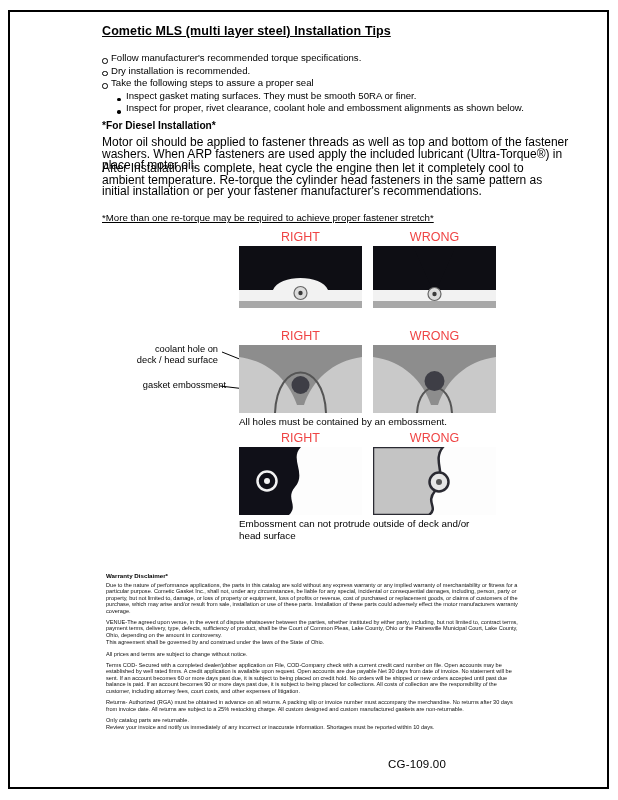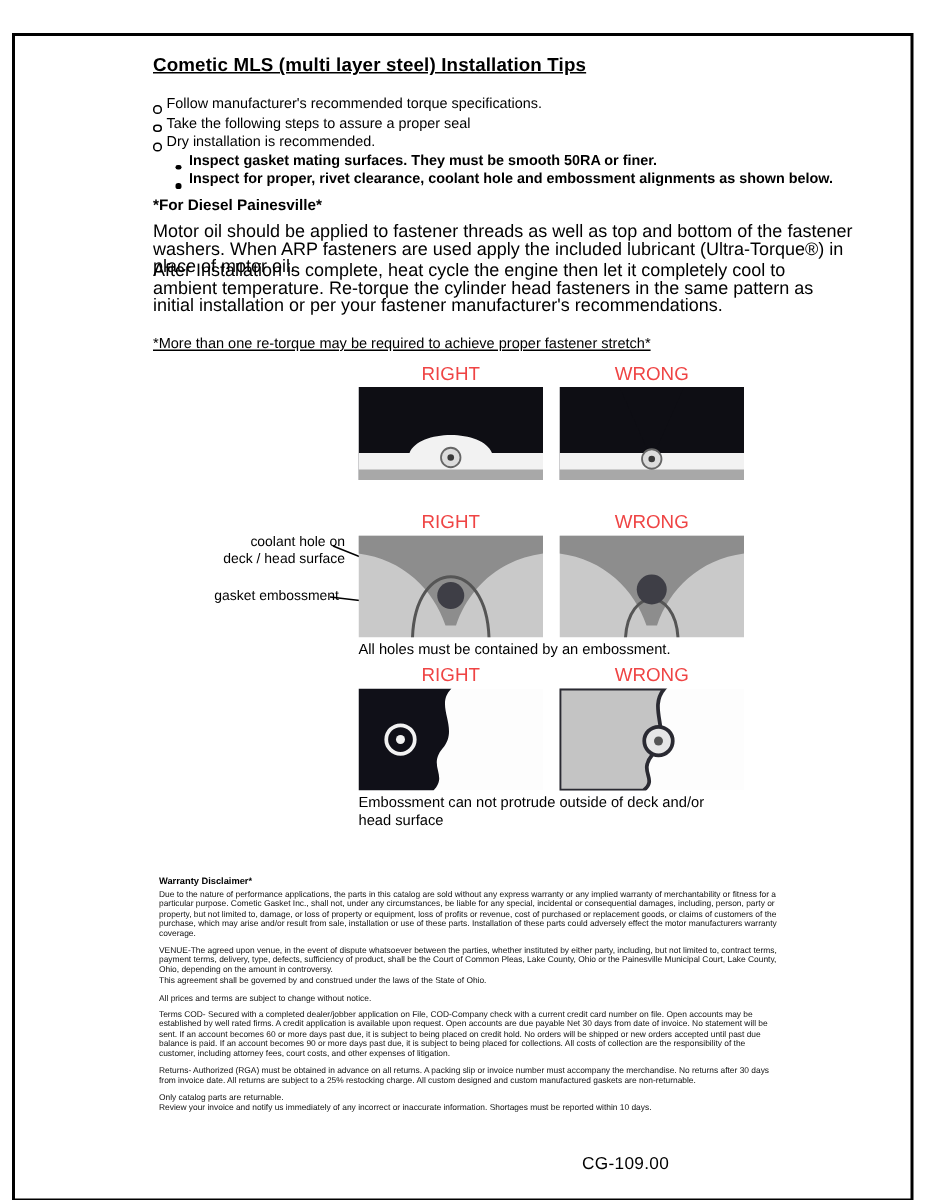--- a/index.html
+++ b/index.html
@@ -1,42 +1,42 @@
 <!DOCTYPE html>
 <html><head>
 <meta charset="utf-8">
 <style>
   * { margin:0; padding:0; box-sizing:border-box; }
   html,body { background:#e8e8e8; }
   body { font-family:"Liberation Sans", sans-serif; color:#000; }
   .page { position:relative; width:618px; height:800px; background:#fff; overflow:hidden; }
-  .frame { position:absolute; left:8px; top:10px; width:601px; height:779px; border:2px solid #000; background:#fff;margin-top:12px; }
+  .frame { position:absolute; left:8px; top:10px; width:601px; height:779px; border:2px solid #000; background:#fff; }
 
   .title { position:absolute; left:92px; top:12px; font-size:12.5px; font-weight:bold; text-decoration:underline; letter-spacing:.1px; }
 
   .bullets { position:absolute; left:92px; top:40px; width:478px; font-size:9.6px; line-height:11.5px; }
   .bullet-row { display:flex; align-items:flex-end; margin-bottom:1px; }
-  .bullet-row.sub { padding-left:15px;font-weight:bold; }
+  .bullet-row.sub { padding-left:15px; }
   .dot { flex:0 0 9px; margin-top:3.5px; }
   .dot.open::before { content:""; display:block; width:3.5px; height:3.5px; border:1px solid #000; border-radius:50%; }
   .dot.filled::before { content:""; display:block; width:3.5px; height:3.5px; background:#000; border-radius:50%; }
 
   .diesel-heading { position:absolute; left:92px; top:108px; font-size:10.2px; font-weight:bold; }
   .para { position:absolute; left:92px; font-size:12px; line-height:11.6px; }
   .p1 { top:125px; width:478px; }
   .p2 { top:151px; width:462px; }
   .note { position:absolute; left:92px; top:200px; font-size:9.7px;text-decoration:underline; }
 
   .figures { position:absolute; left:0; top:218px; width:600px; height:332px; }
   .fig-header { position:absolute; width:123px; text-align:center; font-size:12.5px; color:#ef4444; }
   .tile { position:absolute; width:123px; }
   .tile svg { display:block; width:123px; }
   .caption { position:absolute; left:229px; font-size:9.8px; line-height:11.5px; }
   .side-label { position:absolute; font-size:9.3px; line-height:10.5px; text-align:right; }
-  .coolant { top:114px; left:62px; width:158px; }
+  .coolant { top:114px; left:50px; width:158px; }
   .emboss  { top:150px; left:48px; width:168px; }
   .arrows { position:absolute; left:0; top:0; pointer-events:none; }
 
   .h-r1-right{top:0;left:229px;} .h-r1-wrong{top:0;left:363px;}
   .t-r1-right{top:16px;left:229px;} .t-r1-wrong{top:16px;left:363px;}
   .c1{top:82px;}
   .h-r2-right{top:99px;left:229px;} .h-r2-wrong{top:99px;left:363px;}
   .t-r2-right{top:115px;left:229px;} .t-r2-wrong{top:115px;left:363px;}
   .c2{top:186px;}
   .h-r3-right{top:201px;left:229px;} .h-r3-wrong{top:201px;left:363px;}
@@ -58,37 +58,37 @@
 
     <h1 class="title">Cometic MLS (multi layer steel) Installation Tips</h1>
 
     <div class="bullets">
       <div class="bullet-row">
         <span class="dot open"></span>
         <span>Follow manufacturer's recommended torque specifications.</span>
       </div>
       <div class="bullet-row">
         <span class="dot open"></span>
-        <span>Take the following steps to assure a proper seal</span>
+        <span>Dry installation is recommended.</span>
       </div>
       <div class="bullet-row">
         <span class="dot open"></span>
-        <span>Dry installation is recommended.</span>
+        <span>Take the following steps to assure a proper seal</span>
       </div>
       <div class="bullet-row sub">
         <span class="dot filled"></span>
         <span>Inspect gasket mating surfaces.  They must be smooth 50RA or finer.</span>
       </div>
       <div class="bullet-row sub">
         <span class="dot filled"></span>
         <span>Inspect for proper, rivet clearance, coolant hole and embossment alignments as shown below.</span>
       </div>
     </div>
 
-    <h2 class="diesel-heading">*For Diesel Painesville*</h2>
+    <h2 class="diesel-heading">*For Diesel Installation*</h2>
     <p class="para p1">Motor oil should be applied to fastener threads as well as top and bottom of the fastener washers. When ARP fasteners are used apply the included lubricant (Ultra-Torque®) in place of motor oil.</p>
     <p class="para p2">After Installation is complete, heat cycle the engine then let it completely cool to ambient temperature. Re-torque the cylinder head fasteners in the same pattern as initial installation or per your fastener manufacturer's recommendations.</p>
     <p class="note">*More than one re-torque may be required to achieve proper fastener stretch*</p>
 
     <div class="figures">
 
       <div class="fig-header h-r1-right">RIGHT</div>
       <div class="fig-header h-r1-wrong">WRONG</div>
 
       <div class="tile t-r1-right">

